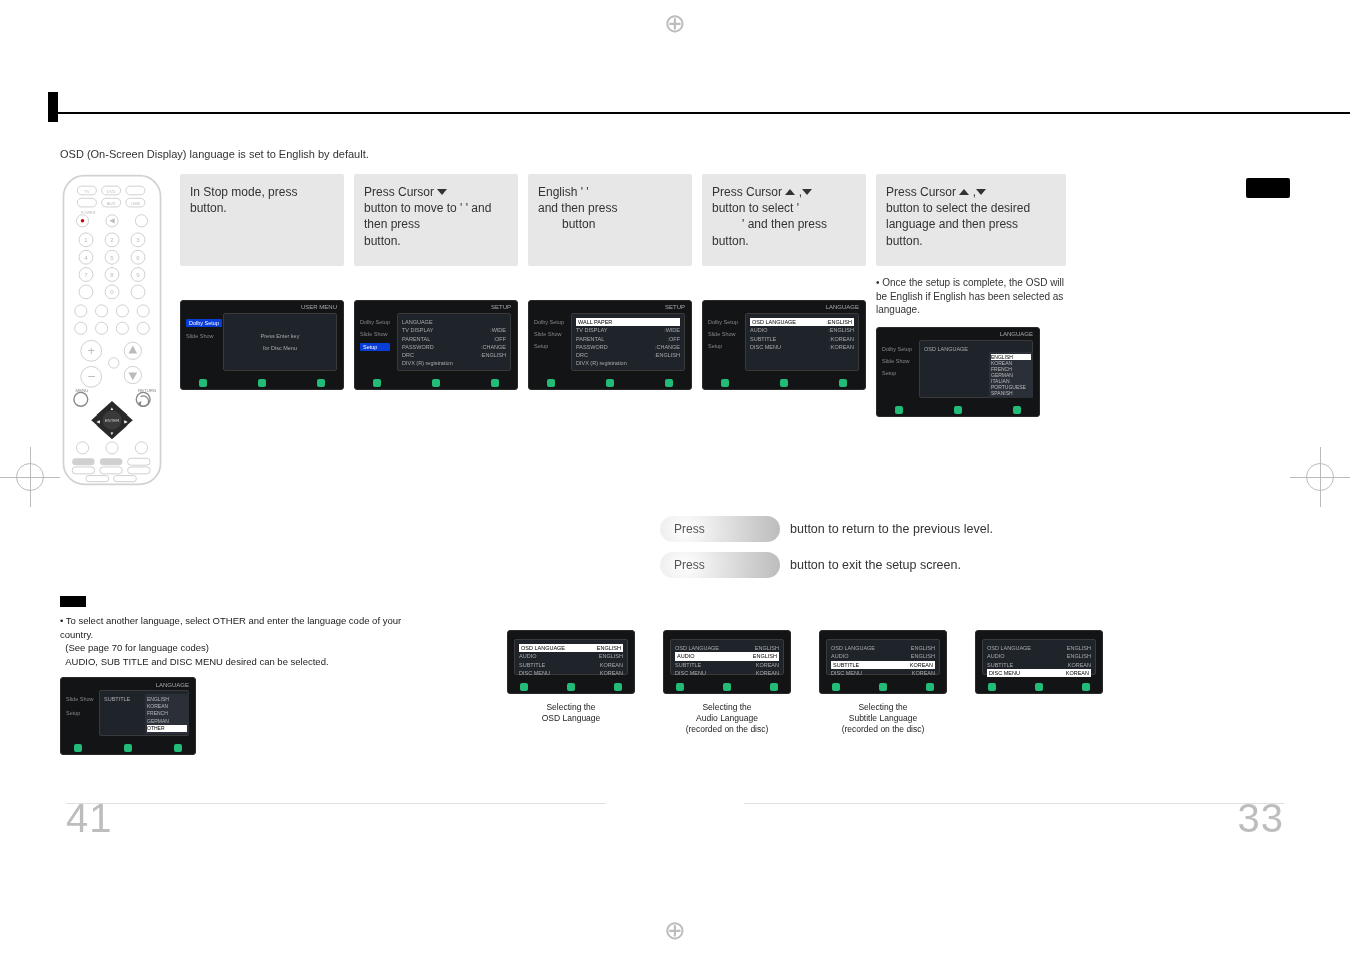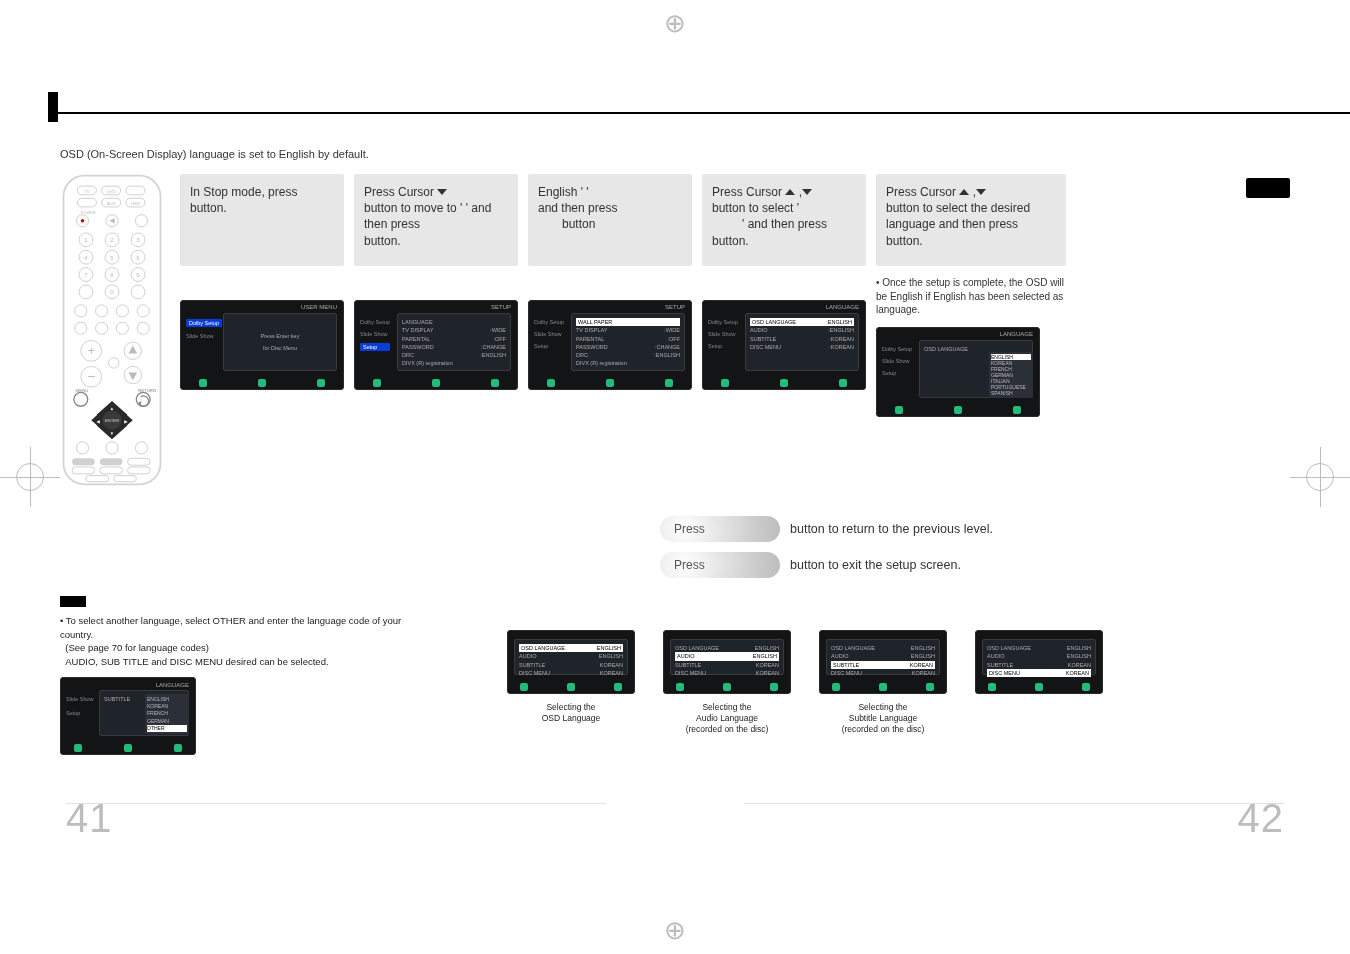--- a/index.html
+++ b/index.html
@@ -567,14 +567,14 @@
             </div>
         </div>
       </div>
 
     </div>
   </div>
 
   <div class="footer-rule-left"></div>
   <div class="footer-rule-right"></div>
   <div class="page-num left">41</div>
-  <div class="page-num right">42</div>
+  <div class="page-num right">33</div>
 </div>
 
 </body></html>

